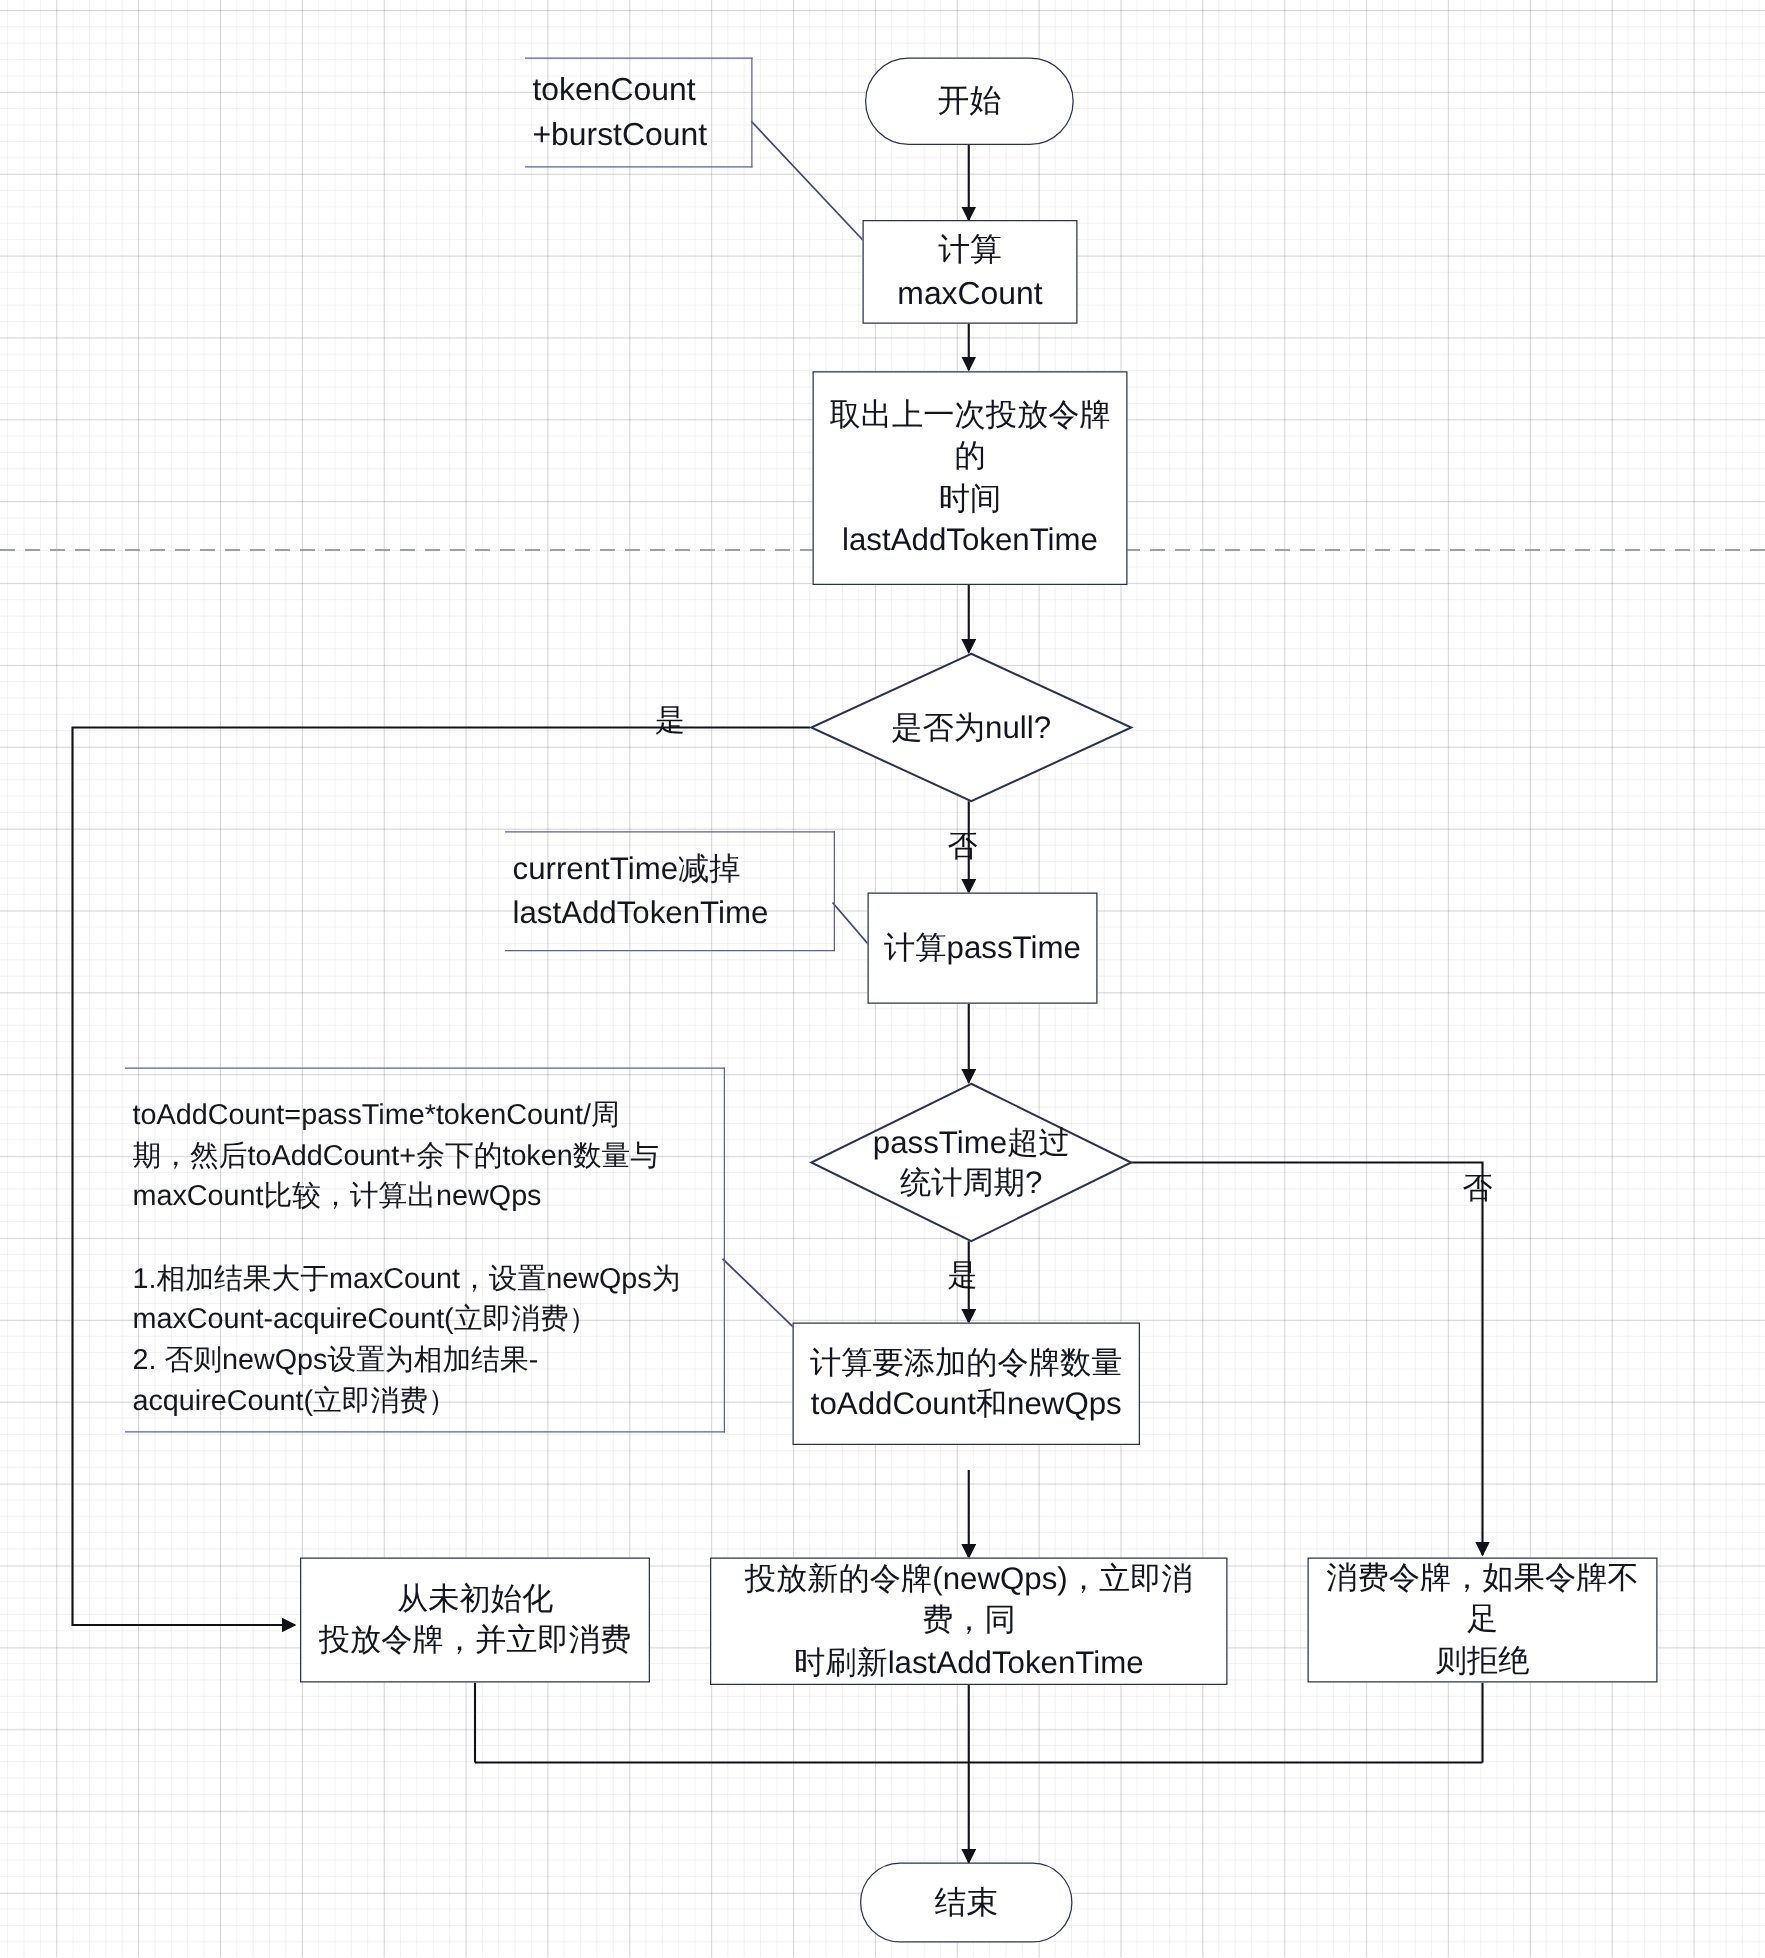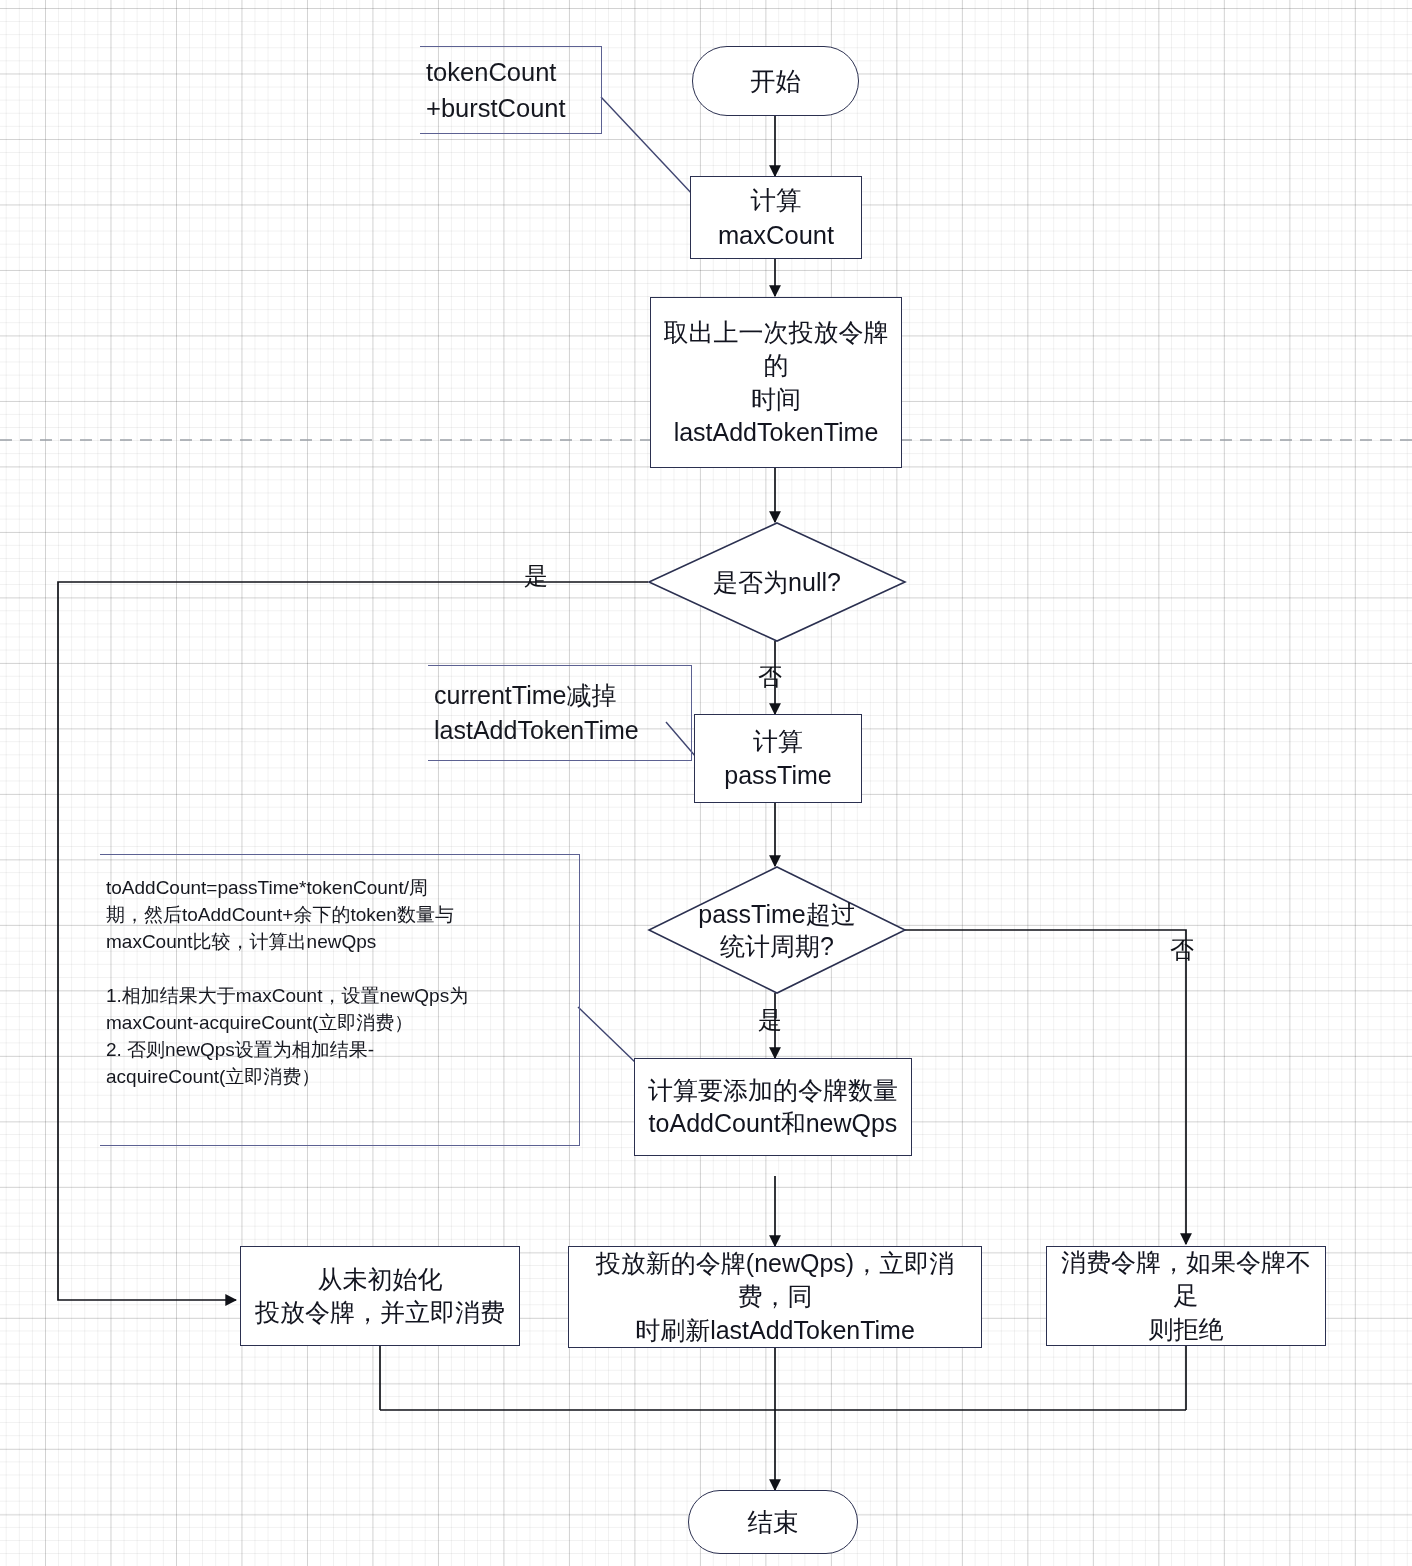--- a/index.html
+++ b/index.html
@@ -61,21 +61,21 @@
   .note.ctr{display:flex;align-items:center;justify-content:flex-start;}
 
   .edge-label{
     position:absolute;
     color:#101218;
     background:transparent;
     white-space:nowrap;
   }
   .f26{font-size:25.5px;}
   .f24{font-size:24px;}
-  .f23{font-size:19px;}
+  .f23{font-size:23px;}
   .f25{font-size:25px;}
 </style>
 </head>
 <body>
 
 <div id="canvas">
 
   <svg id="edges" viewBox="0 0 1412 1566" xmlns="http://www.w3.org/2000/svg">
     <defs>
       <marker id="ah" viewBox="0 0 10 10" refX="9" refY="5" markerWidth="7" markerHeight="7" orient="auto-start-reverse">
@@ -121,21 +121,21 @@
 时间
 lastAddTokenTime</div>
 
   <div class="decision f25" style="left:648px;top:522px;width:258px;height:120px;">
     <svg width="258" height="120" viewBox="0 0 258 120">
       <polygon points="129,1 257,60 129,119 1,60" fill="#ffffff" stroke="#2b3050" stroke-width="1.6"></polygon>
     </svg>
     <span class="dtext">是否为null?</span>
   </div>
 
-  <div class="node process f25" style="left:694px;top:714px;width:168px;height:89px;">计算passTime</div>
+  <div class="node process f25" style="left:694px;top:714px;width:184px;height:89px;">计算passTime</div>
 
   <div class="decision f25" style="left:648px;top:866px;width:258px;height:128px;">
     <svg width="258" height="128" viewBox="0 0 258 128">
       <polygon points="129,1 257,64 129,127 1,64" fill="#ffffff" stroke="#2b3050" stroke-width="1.6"></polygon>
     </svg>
     <span class="dtext">passTime超过
 统计周期?</span>
   </div>
 
   <div class="node process f25" style="left:634px;top:1058px;width:278px;height:98px;">计算要添加的令牌数量
@@ -148,21 +148,21 @@
 时刷新lastAddTokenTime</div>
 
   <div class="node terminator f26" style="left:688px;top:1490px;width:170px;height:64px;">结束</div>
 
   <div class="node process f25" style="left:1046px;top:1246px;width:280px;height:100px;">消费令牌，如果令牌不足
 则拒绝</div>
 
   <div class="note ctr f26" style="left:420px;top:46px;width:182px;height:88px;"> tokenCount
 +burstCount</div>
 
-  <div class="note ctr f25" style="left:404px;top:665px;width:264px;height:96px;margin-left:24px;"> currentTime减掉
+  <div class="note ctr f25" style="left:404px;top:665px;width:264px;height:96px;"> currentTime减掉
 lastAddTokenTime</div>
 
   <div class="note f23" style="left:100px;top:854px;width:480px;height:292px;padding-top:20px;">toAddCount=passTime*tokenCount/周
 期，然后toAddCount+余下的token数量与
 maxCount比较，计算出newQps
 
 1.相加结果大于maxCount，设置newQps为
 maxCount-acquireCount(立即消费）
 2. 否则newQps设置为相加结果-
 acquireCount(立即消费）</div>

